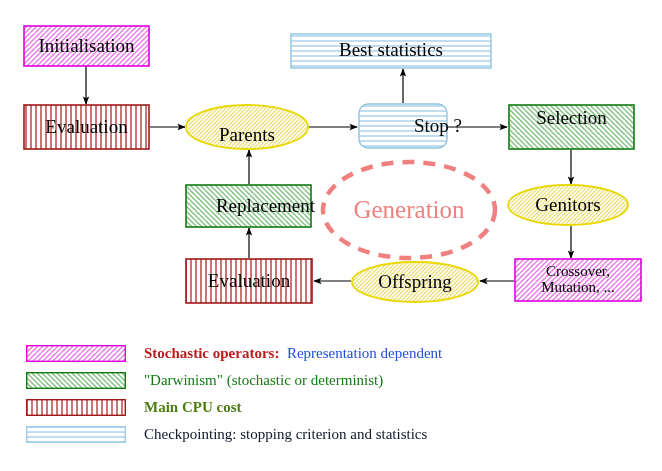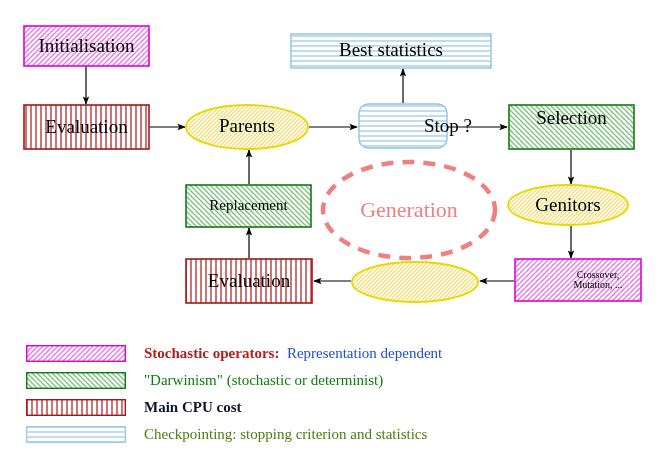--- a/index.html
+++ b/index.html
@@ -31,28 +31,28 @@
     align-items: center;
     justify-content: center;
     text-align: center;
     color: #000000;
     font-family: "Liberation Serif", "DejaVu Serif", serif;
     pointer-events: none;
     line-height: 1.05;
     white-space: pre-line;
   }
   .lbl-lg { font-size: 19px; }
-  .lbl-md { font-size: 15px; }
-  .lbl-sm { font-size: 10px; margin-left: 20px; }
+  .lbl-md { font-size: 19px; margin-left: 17px; }
+  .lbl-sm { font-size: 15px; }
   .gen-label {
     position: absolute;
     display: flex;
     align-items: center;
     justify-content: center;
-    font-size: 22px;
+    font-size: 25px;
     color: #f08080;
     font-family: "Liberation Serif", "DejaVu Serif", serif;
   }
   
   .legend {
     position: absolute;
     left: 0;
     top: 340px;
     width: 662px;
   }
@@ -72,22 +72,22 @@
   }
   .swatch svg { display: block; }
   .legend-text {
     font-size: 15px;
     font-family: "Liberation Serif", "DejaVu Serif", serif;
     white-space: pre;
   }
   .lt-magenta { color: #b91c1c; font-weight: bold; }
   .lt-gold    { color: #1d4ed8; }
   .lt-green   { color: #127a12; }
-  .lt-red     { color: #0f172a; font-weight: bold; }
-  .lt-blue    { color: #4d7c0f; text-align: right; }
+  .lt-red     { color: #4d7c0f; font-weight: bold; }
+  .lt-blue    { color: #0f172a; text-align: right; }
 </style>
 </head>
 <body>
 
 <div id="canvas">
 
   <svg id="flow-svg" viewBox="0 0 662 471">
     <defs>
 
       <pattern id="p-diag-fwd-magenta" patternUnits="userSpaceOnUse" width="5" height="5">
@@ -152,33 +152,34 @@
 
     <rect x="186" y="259" width="126" height="44" fill="url(#p-vert-red)" stroke="#a01818" stroke-width="1.6"></rect>
 
     <rect x="186" y="185" width="125" height="42" fill="url(#p-diag-back-green)" stroke="#127a12" stroke-width="1.6"></rect>
   </svg>
 
   <div class="node-label lbl-lg" style="left:24px; top:26px; width:125px; height:40px;">Initialisation</div>
 
   <div class="node-label lbl-lg" style="left:24px; top:105px; width:125px; height:44px;">Evaluation</div>
 
-  <div class="node-label lbl-lg" style="left:186px; top:104px; width:122px; height:44px;">Parents</div>
+  <div class="node-label lbl-lg" style="left:186px; top:113px; width:122px; height:44px;">Parents</div>
 
   <div class="node-label lbl-lg" style="left:291px; top:33px; width:200px; height:34px;">Best statistics</div>
 
-  <div class="node-label lbl-lg" style="left:360px; top:104px; width:88px; height:44px;padding-left:44px;">Stop ?</div>
+  <div class="node-label lbl-lg" style="left:350px; top:104px; width:88px; height:44px;padding-left:44px;">Stop ?</div>
 
   <div class="node-label lbl-lg" style="left:509px; top:96px; width:125px; height:44px;">Selection</div>
 
   <div class="node-label lbl-lg" style="left:508px; top:185px; width:120px; height:40px;">Genitors</div>
 
   <div class="node-label lbl-sm" style="left:515px; top:259px; width:126px; height:42px;">Crossover,
 Mutation, ...</div>
 
+  <div class="node-label lbl-lg" style="left:352px; top:262px; width:126px; height:40px;">Offspring</div>
 
   <div class="node-label lbl-lg" style="left:186px; top:259px; width:126px; height:44px;">Evaluation</div>
 
   <div class="node-label lbl-md" style="left:186px; top:185px; width:125px; height:42px;">Replacement</div>
 
   <div class="gen-label" style="left:323px; top:162px; width:172px; height:96px;">Generation</div>
 
   <div class="legend">
 
     <div class="legend-row">

